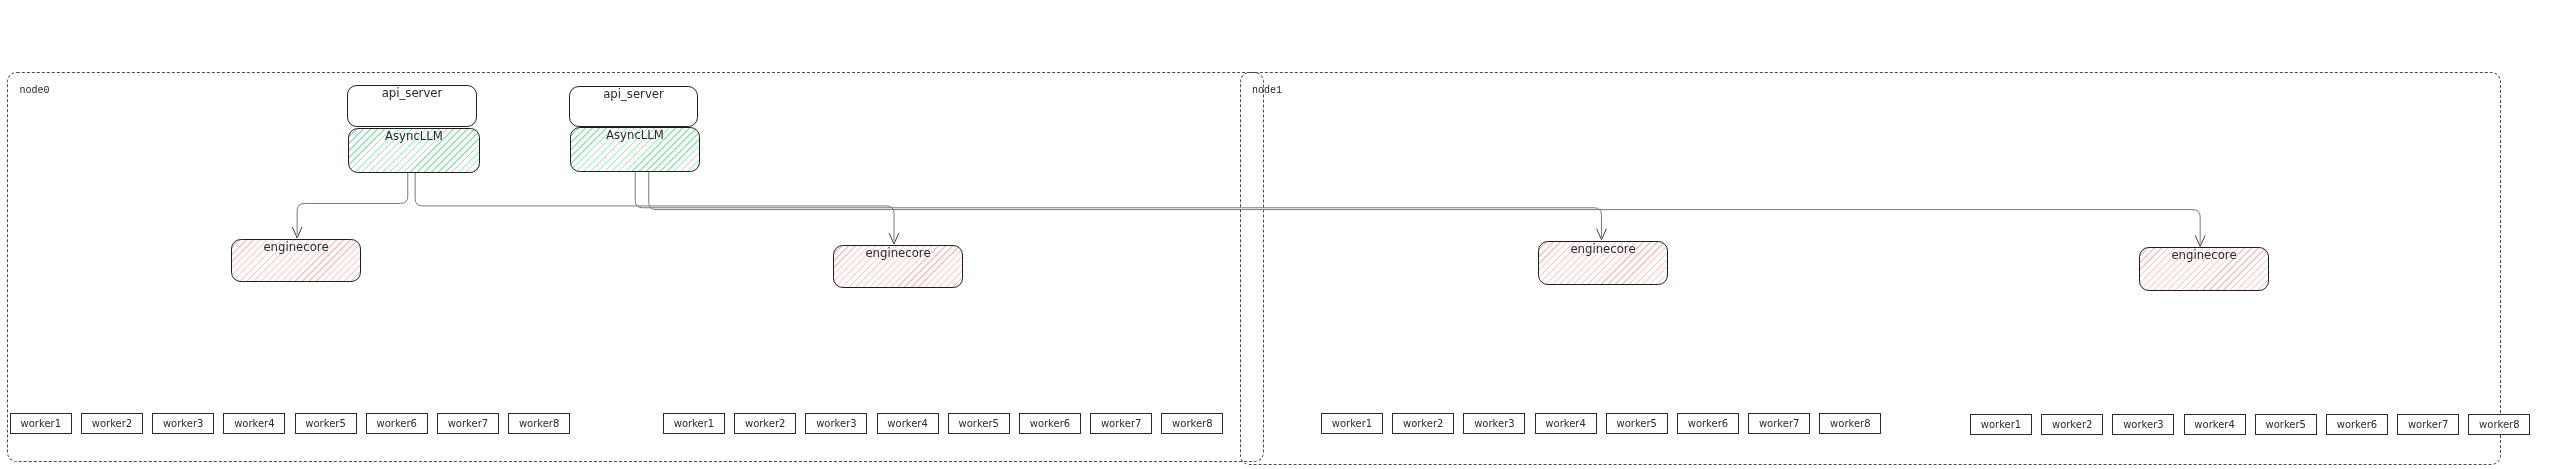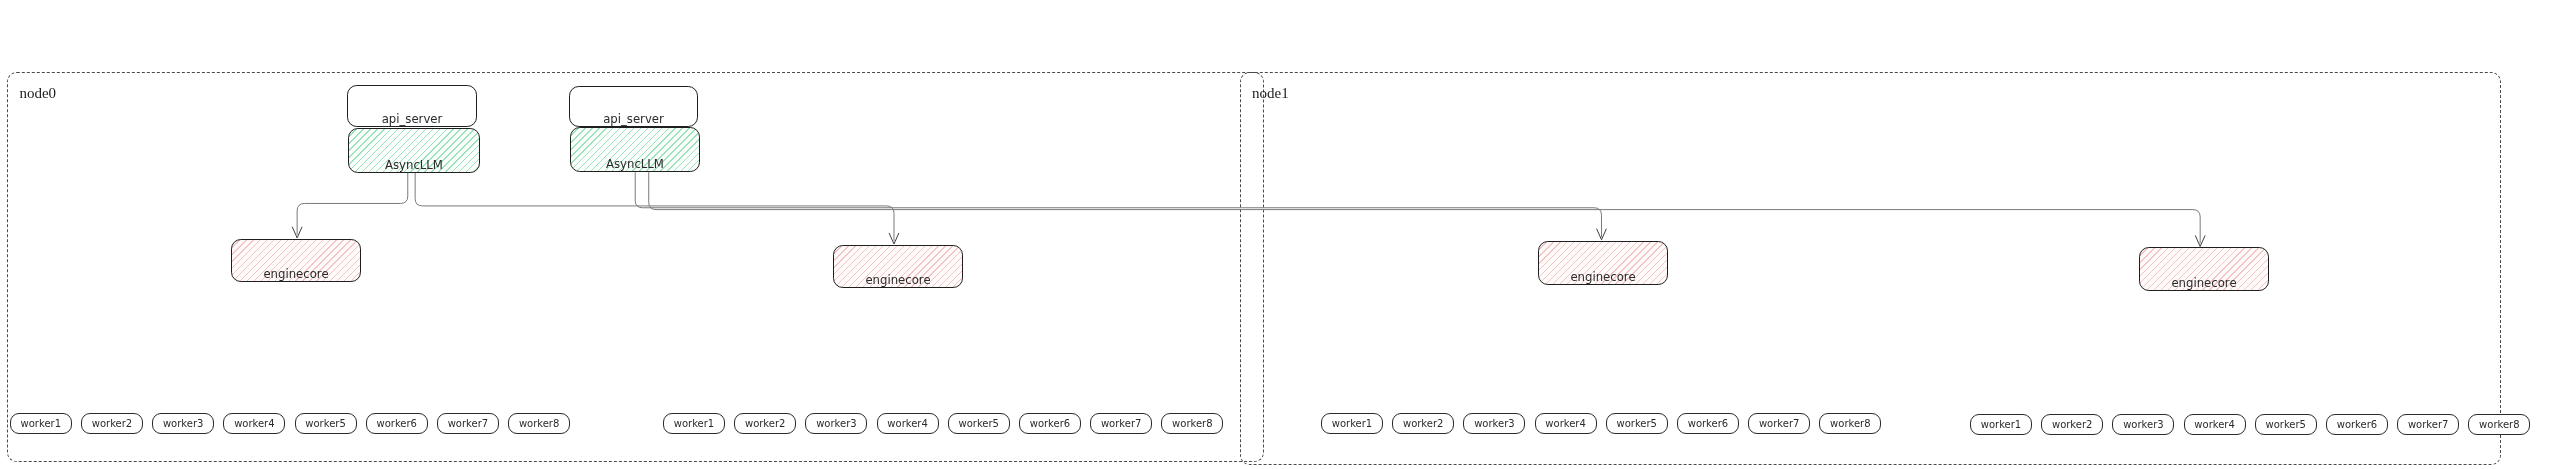--- a/index.html
+++ b/index.html
@@ -30,31 +30,31 @@
   .node-box {
     position: absolute;
     border: 1.2px dashed #4a4a4a;
     border-radius: 9.8px;
     background: transparent;
   }
   .node-label {
     position: absolute;
     left: 11px;
     top: 12.3px;
-    font-family: Liberation Serif, serif;
-    font-size: 15px;
+    font-family: Liberation Mono, monospace;
+    font-size: 10px;
     color: #1d1d1d;
   }
   .shape {
     position: absolute;
     box-sizing: border-box;
     border: 1.2px solid #1f1f1f;
     border-radius: 9.8px;
     display: flex;
-    align-items: flex-end;
+    align-items: flex-start;
     justify-content: center;
     font-size: 11.7px;
     color: #2b2b2b;
     background: #ffffff;
   }
   .hatch-green {
     background-color: #fbfefc;
     background-image: repeating-linear-gradient(135deg,
       rgba(120, 218, 158, 0.75) 0px, rgba(120, 218, 158, 0.75) 1px,
       transparent 1px, transparent 4.9px);
@@ -68,21 +68,21 @@
   .worker-row {
     position: absolute;
     display: flex;
     gap: 9.2px;
   }
   .worker {
     box-sizing: border-box;
     width: 62px;
     height: 21px;
     border: 1.2px solid #2b2b2b;
-    border-radius: 9px;
+    border-radius: 0;
     background: #ffffff;
     display: flex;
     align-items: center;
     justify-content: center;
     font-size: 10px;
     color: #2b2b2b;
   }
   .edges {
     position: absolute;
     left: 0;

